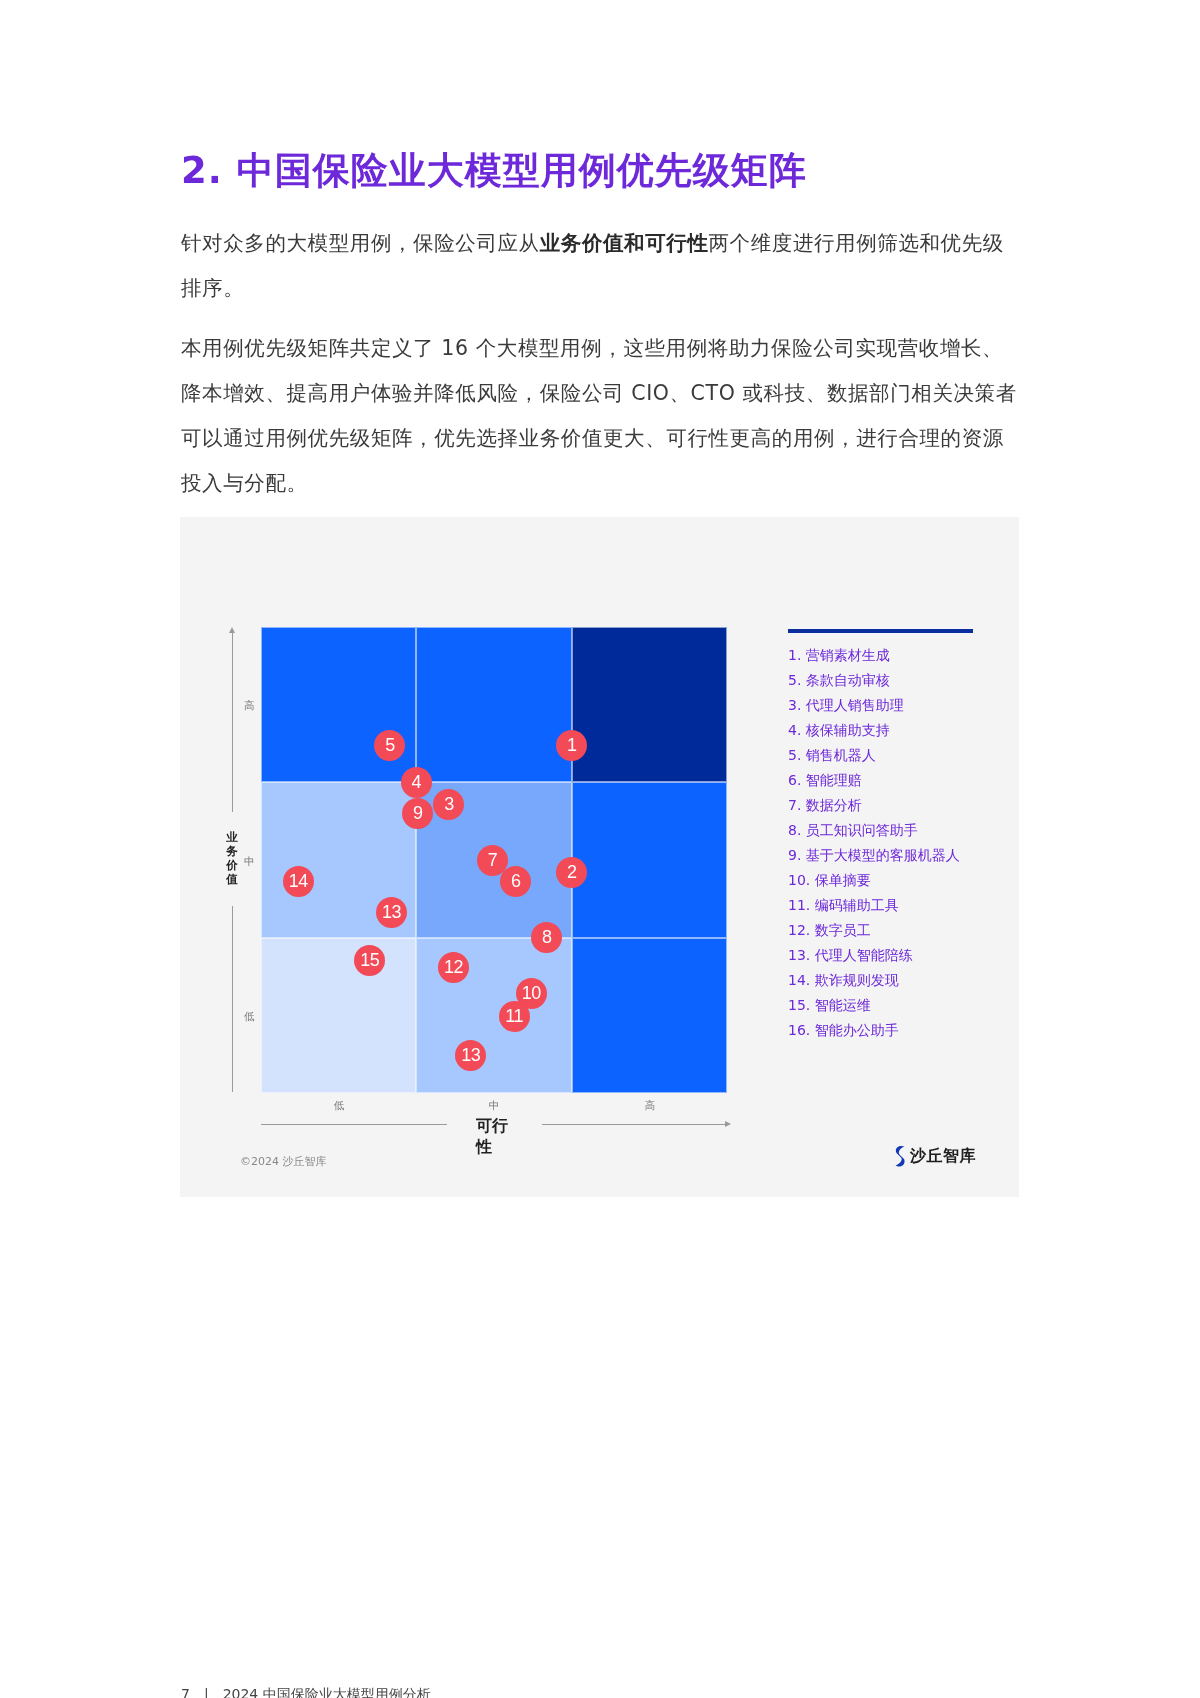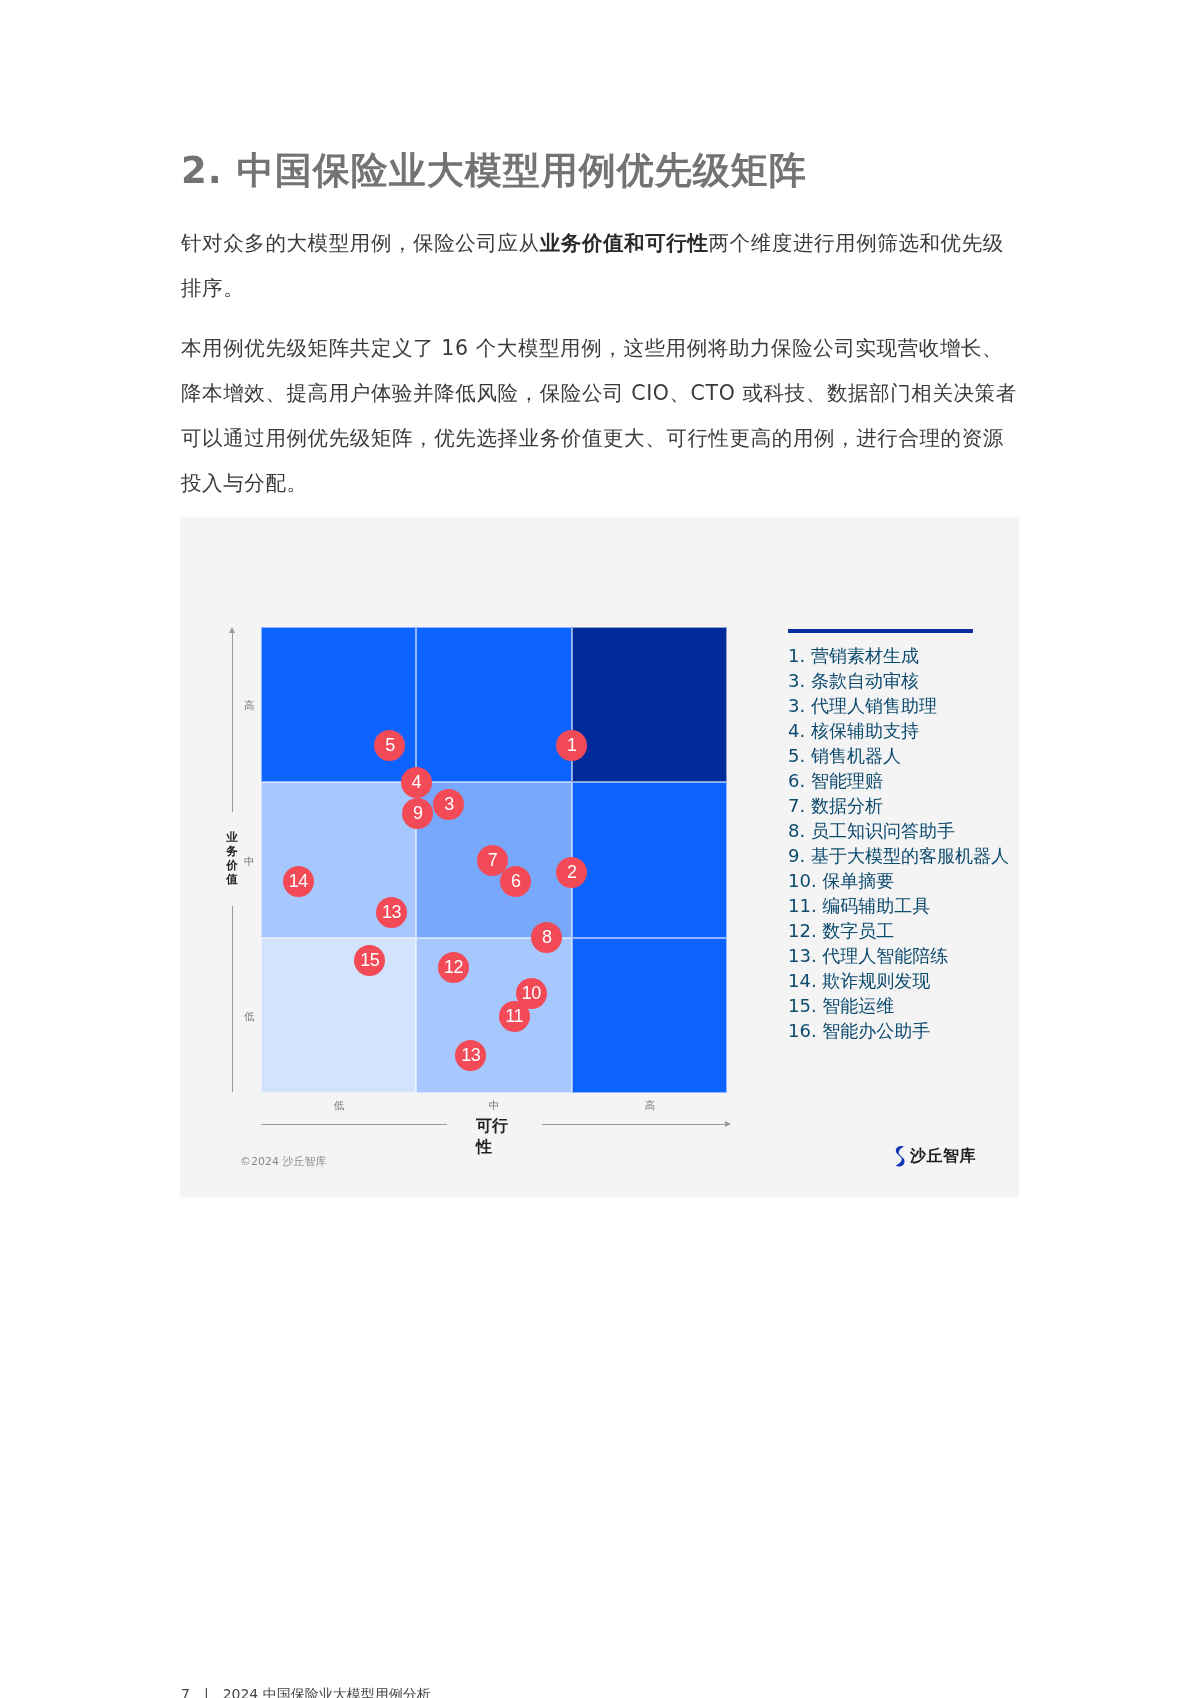--- a/index.html
+++ b/index.html
@@ -1,19 +1,19 @@
 <!DOCTYPE html>
 <html><head>
 <meta charset="utf-8">
 <style>
   * { margin: 0; padding: 0; box-sizing: border-box; }
   html, body { width: 1200px; height: 1698px; background: #ffffff; }
   body { position: relative; font-family: "DejaVu Sans", "Liberation Sans", sans-serif; color: #333333; overflow: hidden; }
 
-  .heading { position: absolute; left: 181px; top: 146px; font-size: 37px; font-weight: bold; color: #737373; letter-spacing: 1px; white-space: nowrap; }
+  .heading { position: absolute; left: 181px; top: 146px; font-size: 37px; font-weight: bold; color: #6d28d9; letter-spacing: 1px; white-space: nowrap; }
 
   .para { position: absolute; left: 181px; width: 840px; font-size: 20.5px; line-height: 45px; color: #3a3a3a; letter-spacing: 0.6px; }
   .para b { font-weight: bold; color: #2a2a2a; }
   .p1 { top: 221px; }
   .p2 { top: 326px; }
 
   .panel { position: absolute; left: 180px; top: 517px; width: 839px; height: 680px; background: #f4f4f4; }
   .chart-title { position: absolute; left: 48px; top: 37px; font-size: 22.5px; color: #2e2e2e; white-space: nowrap; letter-spacing: 0.3px; }
 
   .grid { position: absolute; left: 81px; top: 110px; width: 466px; height: 466px; }
@@ -26,21 +26,21 @@
   .yaxis-label { position: absolute; left: 45px; top: 313px; width: 14px; font-size: 11.5px; font-weight: bold; line-height: 14px; color: #222; text-align: center; }
   .ytick { position: absolute; left: 64px; font-size: 10.5px; color: #777; }
 
   .xtick { position: absolute; top: 582px; font-size: 10.5px; color: #777; text-align: center; width: 20px; margin-left: -10px; }
   .xaxis-line { position: absolute; top: 607px; height: 1px; background: #9a9a9a; }
   .xaxis-arrow { position: absolute; left: 545px; top: 604px; width: 0; height: 0; border-top: 3px solid transparent; border-bottom: 3px solid transparent; border-left: 6px solid #9a9a9a; }
   .xaxis-label { position: absolute; left: 296px; top: 599px; width: 38px; text-align: left; font-size: 16px; font-weight: bold; color: #222; }
 
   .legend-bar { position: absolute; left: 608px; top: 112px; width: 185px; height: 4px; background: #0a2e9e; }
   .legend { position: absolute; left: 608px; top: 126px; list-style: none; }
-  .legend li { height: 25px; font-size: 18px; line-height: 25px; color: #0c4a6e; white-space: nowrap; }
+  .legend li { height: 25px; font-size: 14px; line-height: 25px; color: #6d28d9; white-space: nowrap; }
 
   .copyright { position: absolute; left: 60px; top: 637px; font-size: 11px; color: #888; }
   .logo { position: absolute; left: 713px; top: 628px; display: flex; align-items: center; gap: 3px; }
   .logo-mark { width: 14px; height: 22px; }
   .logo-text { font-size: 16px; font-weight: bold; color: #1e1e1e; letter-spacing: 0.5px; }
 
   .footer { position: absolute; left: 181px; top: 1686px; font-size: 14px; color: #444; white-space: nowrap; }
   .footer .sep { display: inline-block; margin: 0 14px 0 14px; color: #444; }
 </style>
 </head>
@@ -99,21 +99,21 @@
   <div class="xtick" style="left:314px;">中</div>
   <div class="xtick" style="left:470px;">高</div>
   <div class="xaxis-line" style="left:81px;width:186px;"></div>
   <div class="xaxis-label">可行性</div>
   <div class="xaxis-line" style="left:362px;width:184px;"></div>
   <div class="xaxis-arrow"></div>
 
   <div class="legend-bar"></div>
   <ul class="legend" id="legend">
       <li>1. 营销素材生成</li>
-      <li>3. 条款自动审核</li>
+      <li>5. 条款自动审核</li>
       <li>3. 代理人销售助理</li>
       <li>4. 核保辅助支持</li>
       <li>5. 销售机器人</li>
       <li>6. 智能理赔</li>
       <li>7. 数据分析</li>
       <li>8. 员工知识问答助手</li>
       <li>9. 基于大模型的客服机器人</li>
       <li>10. 保单摘要</li>
       <li>11. 编码辅助工具</li>
       <li>12. 数字员工</li>

